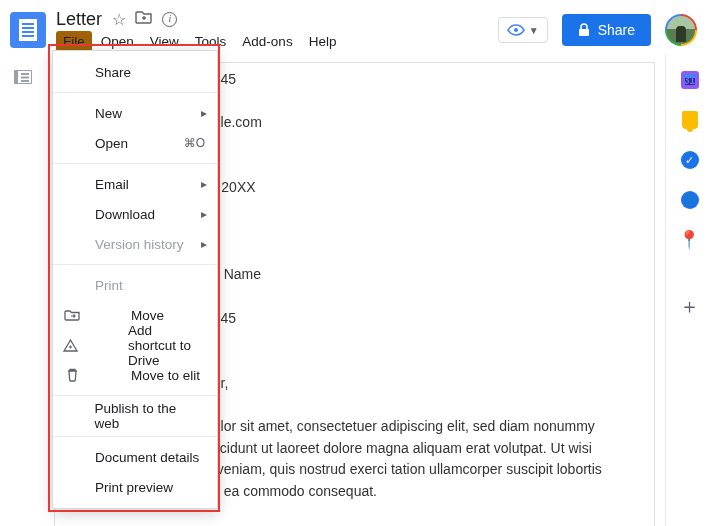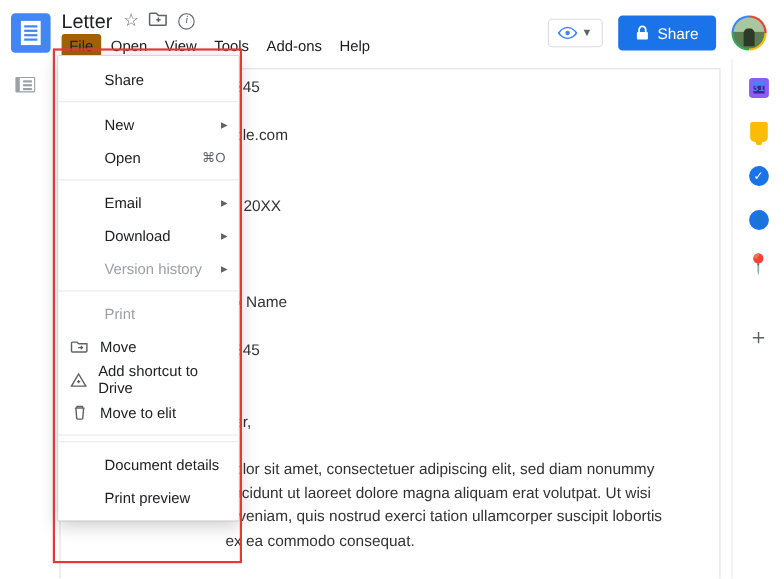--- a/index.html
+++ b/index.html
@@ -43,21 +43,21 @@
   .keep { width:16px; height:18px; background:#fbbc04; border-radius:2px 2px 4px 4px; position:relative; }
   .keep::after { content:""; position:absolute; bottom:-3px; left:5px; width:6px; height:5px; background:#fbbc04; border-radius:0 0 3px 3px; }
   .tasks { width:18px; height:18px; border-radius:50%; background:#1a73e8; display:flex; align-items:center; justify-content:center; color:#fff; font-size:11px; }
   .contacts { width:18px; height:18px; border-radius:50%; background:#1a73e8; display:flex; align-items:center; justify-content:center; color:#fff; font-size:11px; }
   .maps { font-size:18px; }
   .plus { color:#5f6368; font-size:20px; font-weight:300; }
 
   
   .dropdown { position:absolute; top:50px; left:52px; width:166px; background:#fff; border:1px solid rgba(0,0,0,0.15); box-shadow: 0 4px 16px rgba(0,0,0,0.2); border-radius:2px; padding:6px 0; z-index:20; }
   .dd-item { display:flex; align-items:center; height:30px; font-size:13.5px; color:#202124; padding: 0 14px 0 14px; position:relative; }
-  .dd-item.with-icon { padding-left:10px; }
+  .dd-item.with-icon { padding-left:10px;gap:40px; }
   .dd-item.disabled { color:#9aa0a6; }
   .dd-icon { width:18px; display:flex; justify-content:center; margin-right:10px; color:#5f6368; }
   .dd-spacer-icon { width:28px; }
   .dd-shortcut { position:absolute; right:12px; color:#5f6368; font-size:12px; }
   .dd-submenu { position:absolute; right:10px; color:#5f6368; font-size:12px; }
   .dd-sep { height:1px; background:#e8eaed; margin:5px 0; }
 
   .highlight-box { position:absolute; top:44px; left:48px; width:172px; height:468px; border:2.5px solid #e53935; z-index:30; pointer-events:none; }
 
   svg { overflow: visible; }
@@ -221,20 +221,24 @@
   </div>
   <div class="dd-item with-icon">
     <span class="dd-icon">
         <svg width="13" height="14" viewBox="0 0 13 14">
           <path d="M2 3h9M4 3V1.5h5V3M3 3l.7 9a1 1 0 0 0 1 1h3.6a1 1 0 0 0 1-1L10 3" fill="none" stroke="#5f6368" stroke-width="1.3"></path>
         </svg>
       </span>
     <span>Move to elit</span>
   </div>
   <div class="dd-sep"></div>
+  <div class="dd-item">
+      <span class="dd-spacer-icon"></span>
+      <span>Publish to the web</span>
+    </div>
   <div class="dd-sep"></div>
   <div class="dd-item">
       <span class="dd-spacer-icon"></span>
       <span>Document details</span>
     </div>
   <div class="dd-item">
       <span class="dd-spacer-icon"></span>
       <span>Print preview</span>
     </div>
 

